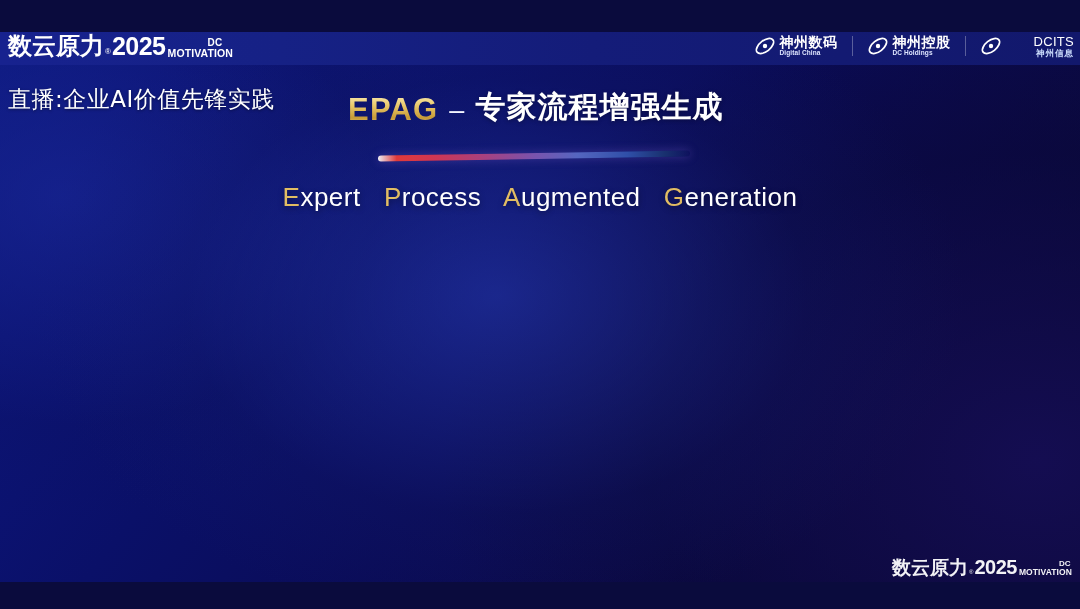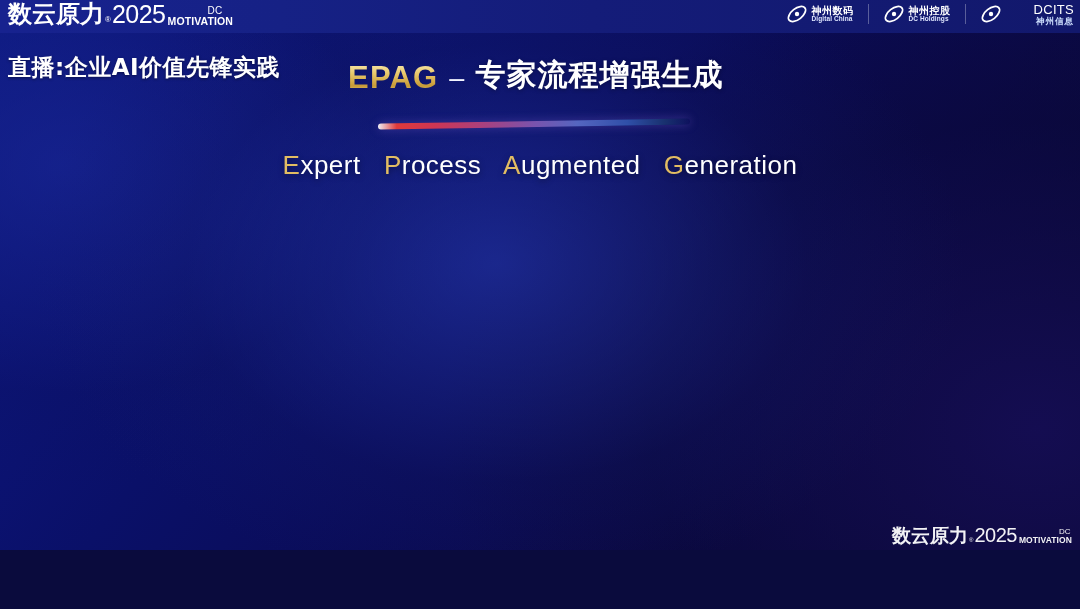--- a/index.html
+++ b/index.html
@@ -8,67 +8,68 @@
     font-family:"Liberation Sans", sans-serif;
     background:#0a0b3d;
   }
   #stage {
     position:relative; width:1080px; height:550px; overflow:hidden;
     background:
       radial-gradient(ellipse 600px 420px at 46% 48%, rgba(40,60,180,0.55) 0%, rgba(20,28,110,0.22) 52%, rgba(0,0,0,0) 78%),
       radial-gradient(ellipse 520px 380px at 6% 30%, rgba(26,40,150,0.60) 0%, rgba(12,18,90,0.18) 60%, rgba(0,0,0,0) 85%),
       radial-gradient(ellipse 700px 560px at 96% 78%, rgba(22,14,86,0.85) 0%, rgba(10,8,58,0.5) 55%, rgba(0,0,0,0) 85%),
       linear-gradient(128deg, #0d1a86 0%, #0c1478 16%, #0a1068 34%, #0a0c58 52%, #0b0a49 70%, #0a0838 86%, #0a0733 100%);
+    margin-top: 32px;
   }
   
   #header-band {
     position:absolute; left:0; top:0; width:1080px; height:33px;
     background:linear-gradient(90deg,#17228f 0%,#162185 26%,#141c79 55%,#131a72 78%,#12186c 100%);
   }
   #brand-logo {
     position:absolute; left:8px; top:1px;
     display:flex; align-items:flex-end; gap:1px;
     color:#ffffff;
   }
   .brand-cn {
     font-size:24px; font-weight:bold; letter-spacing:0px;
     line-height:27px;
     font-family:"DejaVu Sans","Liberation Sans",sans-serif;
   }
   .brand-reg { font-size:8px; line-height:16px; vertical-align:super; }
   .brand-year {
-    font-size:25px; font-weight:normal; line-height:27px; letter-spacing:-0.5px;
+    font-size:25px; font-weight:bold; line-height:27px; letter-spacing:-0.5px;
     font-family:"Liberation Sans",sans-serif;
   }
   .brand-dc-wrap { display:flex; flex-direction:column; line-height:1; margin-left:1px; padding-bottom:2px; }
-  .brand-dc { font-size:10px; font-weight:normal; letter-spacing:0.2px;padding-left:40px; }
+  .brand-dc { font-size:10px; font-weight:bold; letter-spacing:0.2px;padding-left:40px; }
   .brand-motivation { font-size:10.5px; font-weight:bold; letter-spacing:0.1px; }
 
   #logo-row {
     position:absolute; right:6px; top:3px;
     display:flex; align-items:center; gap:14px;
   }
   .logo-item { display:flex; align-items:center; gap:4px; }
   .logo-mark {
     width:22px; height:22px; position:relative; flex:none;
   }
   .logo-mark svg { display:block; }
   .logo-text { display:flex; flex-direction:column; line-height:1.05; color:#fff; }
-  .logo-cn { font-size:10px; font-weight:bold; letter-spacing:0.5px;
-             font-family:Liberation Sans, sans-serif; }
+  .logo-cn { font-size:14px; font-weight:bold; letter-spacing:0.5px;
+             font-family:Liberation Mono, monospace; }
   .logo-en { font-size:6.5px; font-weight:bold; letter-spacing:0.1px; color:#dfe6ff; }
   .logo-dcits { font-size:13px; font-weight:normal; letter-spacing:0.3px; line-height:1.05;padding-left:28px; }
   .logo-dcits-cn { font-size:8.5px; font-weight:bold; letter-spacing:1px; color:#cfe0ff;
                    font-family:"DejaVu Sans","Liberation Sans",sans-serif;text-align:right; }
   .logo-sep { width:1px; height:20px; background:rgba(255,255,255,0.30); }
 
   
   #live-line {
     position:absolute; left:8px; top:52px;
-    font-size:23px; font-weight:bold; color:#ffffff; letter-spacing:0.5px;
+    font-size:23px; font-weight:normal; color:#ffffff; letter-spacing:0.5px;
     font-family:"DejaVu Sans","Liberation Sans",sans-serif;
     text-shadow:0 1px 3px rgba(0,0,0,0.45);
     white-space:nowrap;
   }
 
   
   #title-row {
     position:absolute; left:348px; top:55px;
     display:flex; align-items:flex-end; gap:11px; white-space:nowrap;
   }

